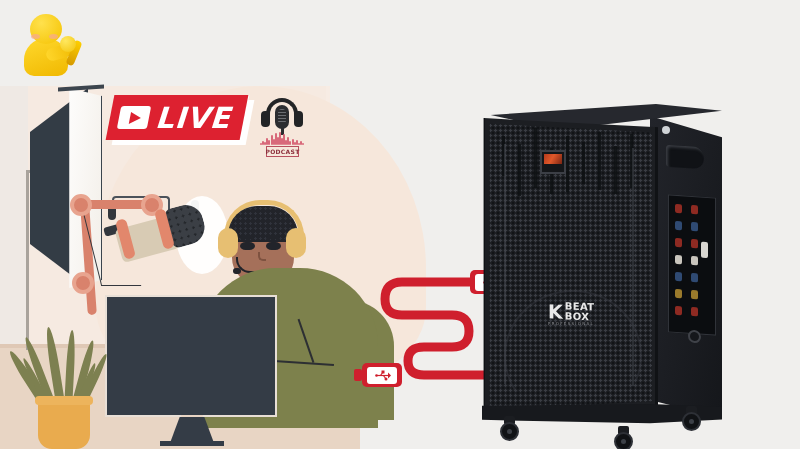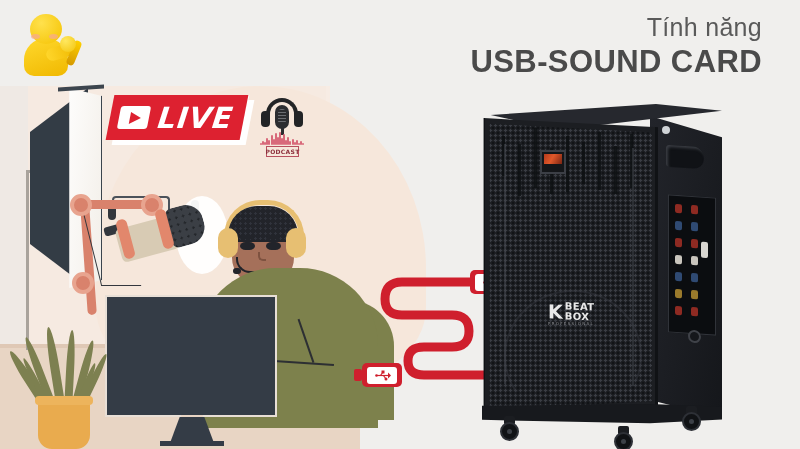--- a/index.html
+++ b/index.html
@@ -485,24 +485,20 @@
       <div class="m-body"></div>
       <div class="m-head"></div>
       <div class="m-blush1"></div>
       <div class="m-blush2"></div>
       <div class="m-arm"></div>
       <div class="m-mic"></div>
       <div class="m-hand"></div>
     </div>
   </div>
 
-  <div class="title-block">
-    <div class="t-small">Tính năng</div>
-    <div class="t-big">USB-SOUND CARD</div>
-  </div>
 
   <div class="live-shadow"></div>
   <div class="live-tail"></div>
   <div class="live">
     <div class="live-play">
         <i></i>
       </div>
     <div class="live-word">LIVE</div>
   </div>
 

